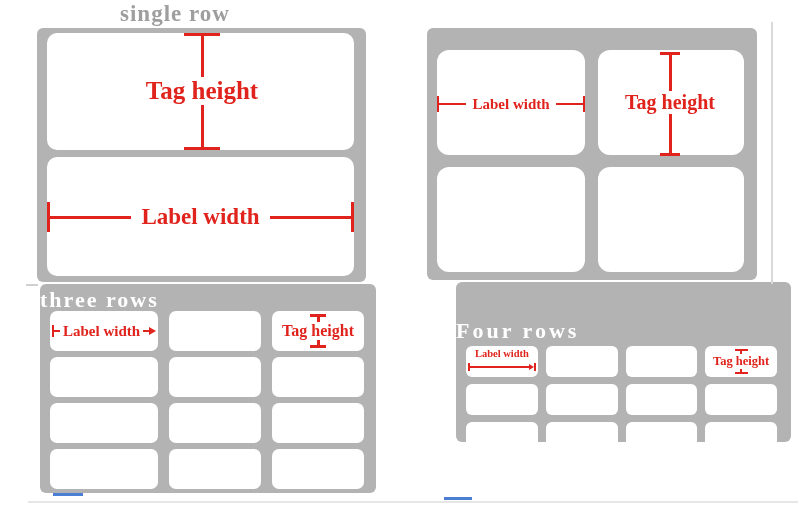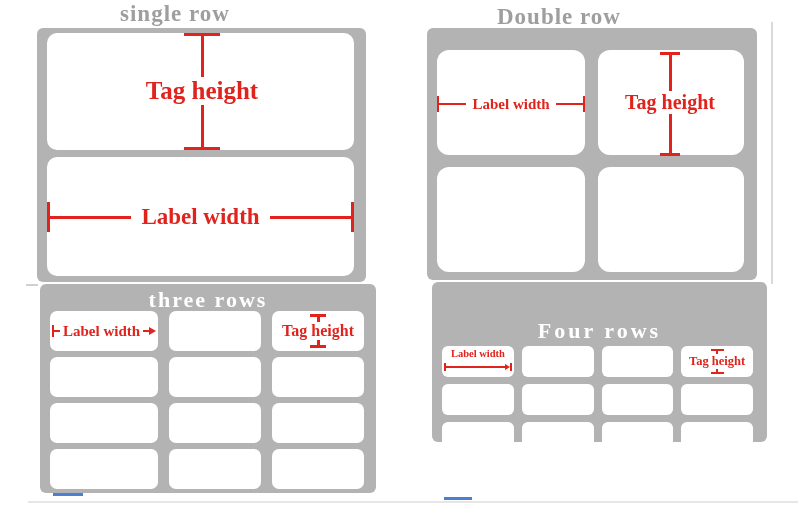--- a/index.html
+++ b/index.html
@@ -1,21 +1,21 @@
 <!DOCTYPE html>
 <html><head>
 <meta charset="utf-8">
 <style>
   html,body{margin:0;padding:0;background:#fff;}
   .canvas{position:relative;width:800px;height:511px;background:#ffffff;overflow:hidden;
           font-family:"Liberation Serif", serif;}
   .sec-title{position:absolute;font-weight:bold;font-size:23px;color:#9e9e9e;
              letter-spacing:1px;white-space:nowrap;}
   .panel{position:absolute;background:#b3b3b3;border-radius:6px;}
-  .panel-title{position:absolute;left:0;width:100%;text-align:center;color:#ffffff;
+  .panel-title{position:absolute;left:0;width:100%;text-align:left;color:#ffffff;
                font-weight:bold;white-space:nowrap;}
   .cell{position:absolute;background:#ffffff;}
   .grid{position:absolute;display:grid;}
   .gcell{background:#ffffff;position:relative;}
   .dimrow{position:absolute;display:flex;align-items:center;}
   .dimrow-in{display:flex;align-items:center;justify-content:center;height:100%;margin:0 2px;}
   .dimcol{position:absolute;display:flex;flex-direction:column;align-items:center;}
   .dimcol-in{display:flex;flex-direction:column;align-items:center;justify-content:center;height:100%;}
   .vcap{width:3px;background:#e0231c;align-self:stretch;flex:0 0 auto;}
   .hcap{height:3px;background:#e0231c;flex:0 0 auto;}
@@ -49,21 +49,20 @@
 
     <div class="dimrow" style="left:10px;top:174px;width:307px;height:30px">
       <div class="vcap"></div>
       <div class="hline"></div>
       <span class="dimtext" style="font-size:23px;padding:0 10px">Label width</span>
       <div class="hline"></div>
       <div class="vcap"></div>
     </div>
   </div>
 
-  <div class="sec-title" style="left:497px;top:4px;width:200px">Double row</div>
 
   <div class="panel" style="left:427px;top:28px;width:330px;height:252px">
     <div class="cell" style="left:10px;top:22px;width:148px;height:105px;border-radius:12px"></div>
     <div class="cell" style="left:171px;top:22px;width:146px;height:105px;border-radius:12px"></div>
     <div class="cell" style="left:10px;top:139px;width:148px;height:105px;border-radius:12px"></div>
     <div class="cell" style="left:171px;top:139px;width:146px;height:105px;border-radius:12px"></div>
 
     <div class="dimrow thin" style="left:10px;top:68px;width:148px;height:16px">
       <div class="vcap" style="width:2px"></div>
       <div class="hline"></div>
@@ -113,21 +112,21 @@
       <div class="gcell" style="border-radius:7px"></div>
       <div class="gcell" style="border-radius:7px"></div>
       <div class="gcell" style="border-radius:7px"></div>
       <div class="gcell" style="border-radius:7px"></div>
       <div class="gcell" style="border-radius:7px"></div>
       <div class="gcell" style="border-radius:7px"></div>
       <div class="gcell" style="border-radius:7px"></div>
     </div>
   </div>
 
-  <div class="panel" style="left:432px;top:282px;width:335px;height:160px">
+  <div class="panel" style="left:456px;top:282px;width:335px;height:160px">
     <div class="panel-title" style="top:36px;font-size:22px;letter-spacing:3px">Four rows</div>
 
     <div class="grid" style="left:10px;top:64px;width:311px;height:145px;
          grid-template-columns:repeat(4,1fr);grid-template-rows:repeat(4,1fr);gap:7px 8px">
 
       <div class="gcell" style="border-radius:6px">
         <div class="overlaytext" style="left:0;top:2px;width:100%;font-size:10.5px;background:transparent">Label width</div>
         <div class="dimrow" style="left:2px;right:2px;bottom:6px;height:8px">
           <div class="vcap" style="width:2px"></div>
           <div class="hline" style="height:2px"></div>

